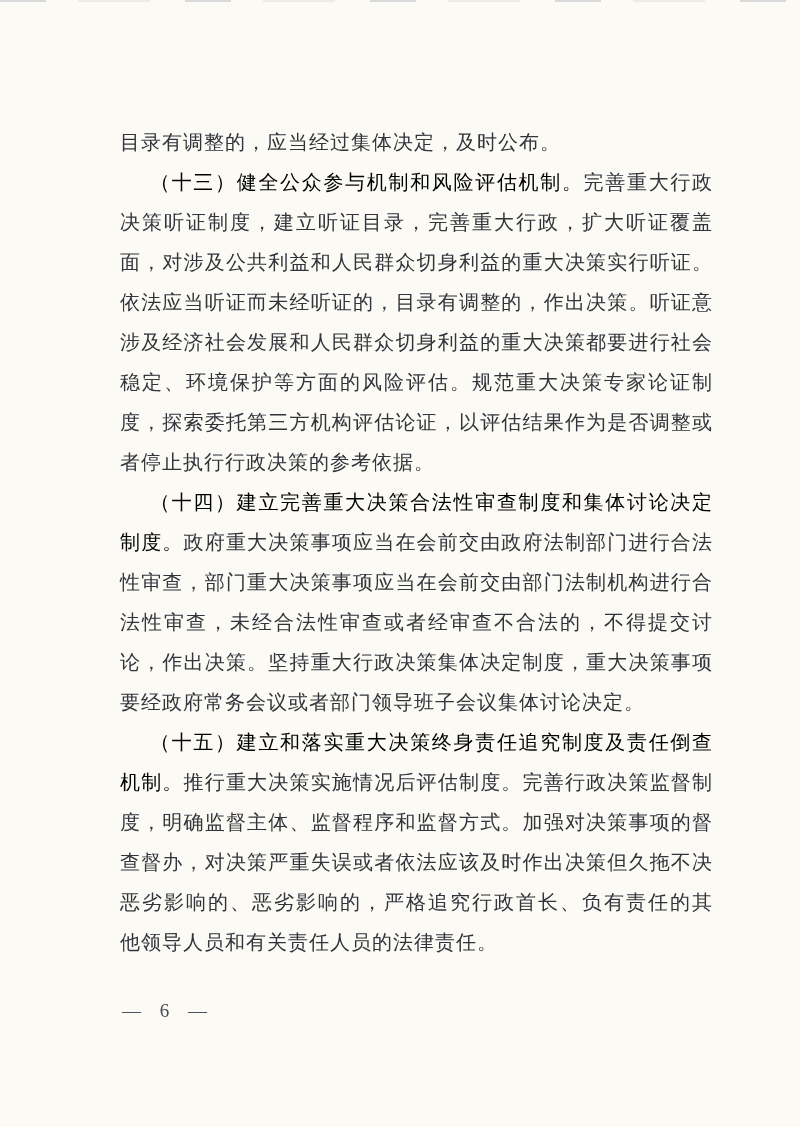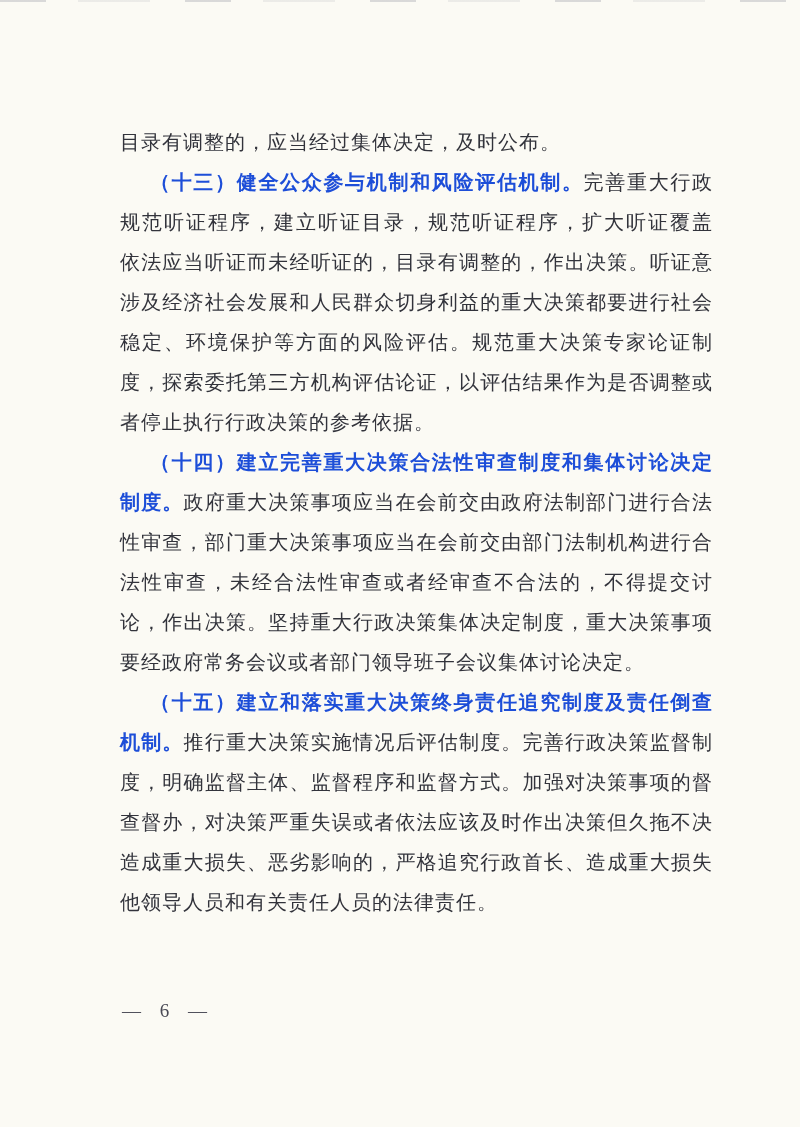--- a/index.html
+++ b/index.html
@@ -42,50 +42,51 @@
   .line.fill{
     white-space:normal;
     text-align:justify;
     text-align-last:justify;
     text-justify:inter-character;
   }
   .line.indent{
     padding-left:30px;
   }
   .seg{font-weight:400;}
-  .seg.bold{font-weight:700;color:#1d4ed8;}
+  .seg.bold{font-weight:400;color:#000000;}
   .page-number{
     position:absolute;
     left:122px;top:1000px;
     color:var(--pg);
     font-size:19px;
     letter-spacing:7px;
   }
 </style>
 </head>
 <body>
 
 <div class="page">
   <div class="scan-artifact"></div>
   <div class="text-block">
       <div class="line"><span class="seg">目录有调整的，应当经过集体决定，及时公布。</span></div>
       <div class="line fill indent"><span class="seg bold">（十三）健全公众参与机制和风险评估机制。</span><span class="seg">完善重大行政</span></div>
-      <div class="line fill"><span class="seg">规范听证程序，建立听证目录，规范听证程序，扩大听证覆盖</span></div>
+      <div class="line fill"><span class="seg">决策听证制度，建立听证目录，完善重大行政，扩大听证覆盖</span></div>
+      <div class="line fill"><span class="seg">面，对涉及公共利益和人民群众切身利益的重大决策实行听证。</span></div>
       <div class="line fill"><span class="seg">依法应当听证而未经听证的，目录有调整的，作出决策。听证意</span></div>
       <div class="line fill"><span class="seg">涉及经济社会发展和人民群众切身利益的重大决策都要进行社会</span></div>
       <div class="line fill"><span class="seg">稳定、环境保护等方面的风险评估。规范重大决策专家论证制</span></div>
       <div class="line fill"><span class="seg">度，探索委托第三方机构评估论证，以评估结果作为是否调整或</span></div>
       <div class="line"><span class="seg">者停止执行行政决策的参考依据。</span></div>
       <div class="line fill indent"><span class="seg bold">（十四）建立完善重大决策合法性审查制度和集体讨论决定</span></div>
       <div class="line fill"><span class="seg bold">制度。</span><span class="seg">政府重大决策事项应当在会前交由政府法制部门进行合法</span></div>
       <div class="line fill"><span class="seg">性审查，部门重大决策事项应当在会前交由部门法制机构进行合</span></div>
       <div class="line fill"><span class="seg">法性审查，未经合法性审查或者经审查不合法的，不得提交讨</span></div>
       <div class="line fill"><span class="seg">论，作出决策。坚持重大行政决策集体决定制度，重大决策事项</span></div>
       <div class="line"><span class="seg">要经政府常务会议或者部门领导班子会议集体讨论决定。</span></div>
       <div class="line fill indent"><span class="seg bold">（十五）建立和落实重大决策终身责任追究制度及责任倒查</span></div>
       <div class="line fill"><span class="seg bold">机制。</span><span class="seg">推行重大决策实施情况后评估制度。完善行政决策监督制</span></div>
       <div class="line fill"><span class="seg">度，明确监督主体、监督程序和监督方式。加强对决策事项的督</span></div>
       <div class="line fill"><span class="seg">查督办，对决策严重失误或者依法应该及时作出决策但久拖不决</span></div>
-      <div class="line fill"><span class="seg">造成重大损失、恶劣影响的，严格追究行政首长、造成重大损失</span></div>
+      <div class="line fill"><span class="seg">恶劣影响的、恶劣影响的，严格追究行政首长、负有责任的其</span></div>
       <div class="line"><span class="seg">他领导人员和有关责任人员的法律责任。</span></div>
     </div>
   <div class="page-number">— 6 —</div>
 </div>
 
 </body></html>

